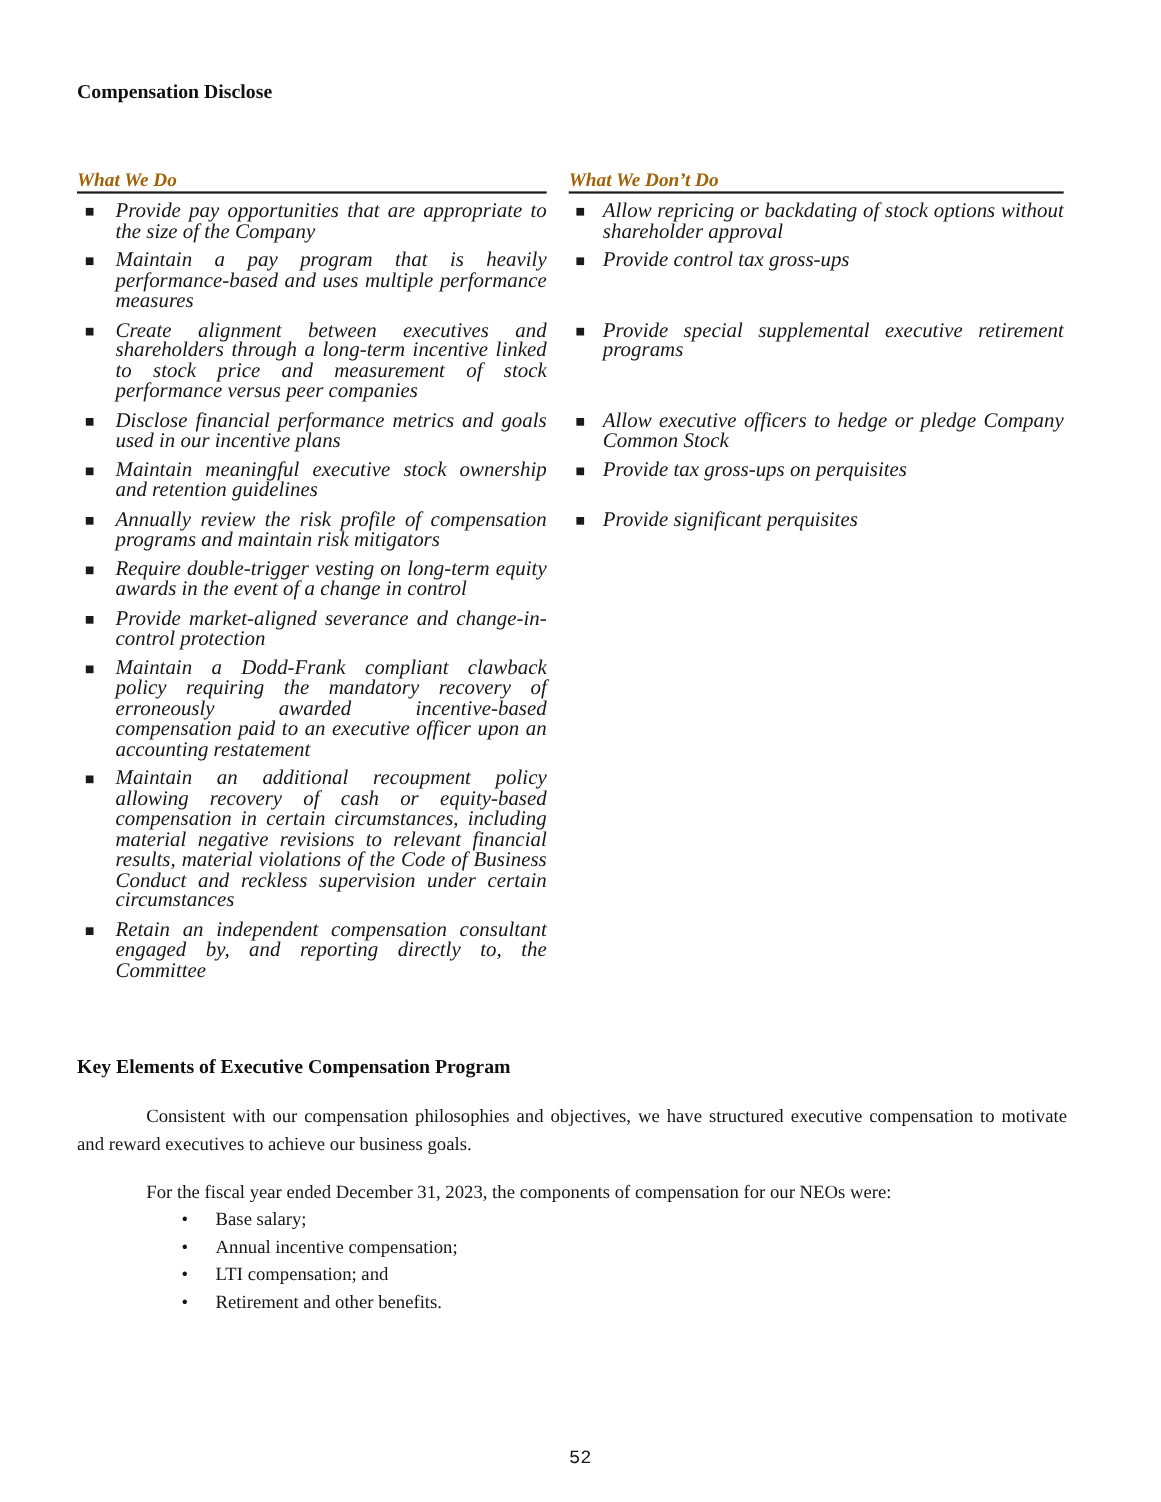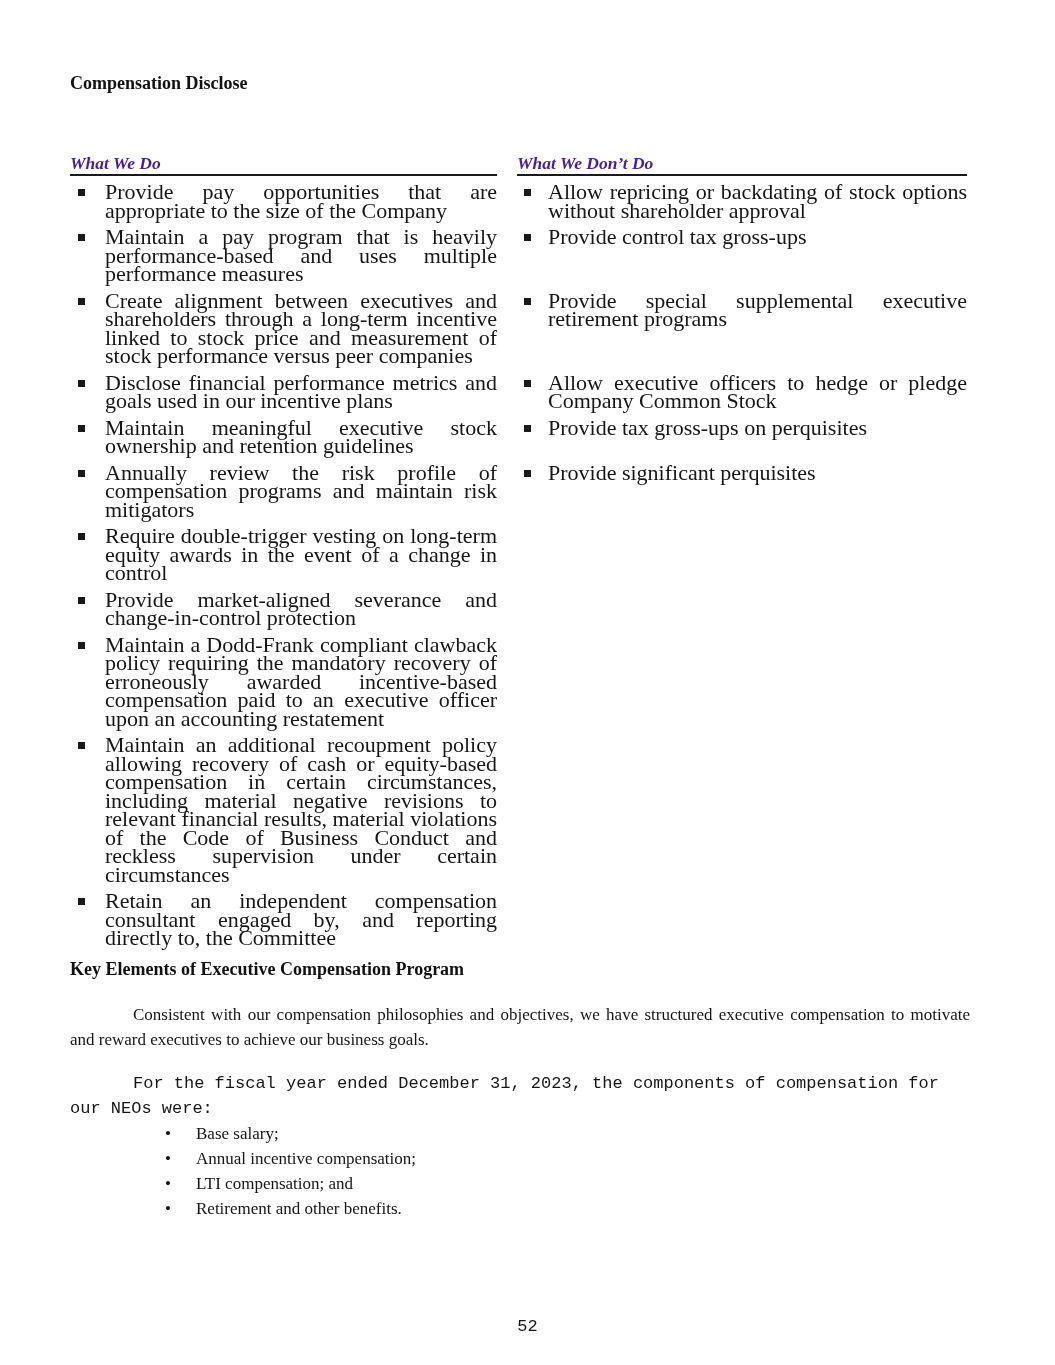--- a/index.html
+++ b/index.html
@@ -54,41 +54,42 @@
     border-spacing: 0;
   }
   table.practices th {
     text-align: left;
     font-style: italic;
     font-weight: bold;
     font-size: 17.5px;
     line-height: 17px;
     padding: 0 0 2px 0;
     border-bottom: 2px solid #1a1a1a;
-    color: #4c1d95;
+    color: #a16207;
   }
   table.practices th.spacer,
   table.practices td.spacer {
     border-bottom: none;
     padding: 0;
   }
   table.practices td {
     vertical-align: top;
     padding: 0 0 8px 0;
   }
   table.practices tr.first-row td {
     padding-top: 7px;
   }
   table.practices tr.last-row td {
     padding-bottom: 0;
   }
   .item {
     position: relative;
-    font-size: 22px;
+    font-size: 19px;
     line-height: 18.5px;
+    font-style: italic;
   }
   td.cl .item { padding-left: 35px; }
   td.cr .item { padding-left: 31px; }
   .sq {
     position: absolute;
     top: 6px;
     width: 7px;
     height: 7px;
     background: #1a1a1a;
   }
@@ -107,21 +108,20 @@
   p.body-para {
     margin: 23px 0 0 0;
     font-size: 17px;
     line-height: 25px;
     text-indent: 63px;
     text-align: justify;
   }
   p.body-para.second {
     margin-top: 19px;
     text-align: left;
-    font-family: Liberation Mono, monospace;
   }
   .blist { margin: 0; }
   .blist-item {
     position: relative;
     padding-left: 126px;
     font-size: 17px;
     line-height: 25px;
   }
   .dot {
     position: absolute;

